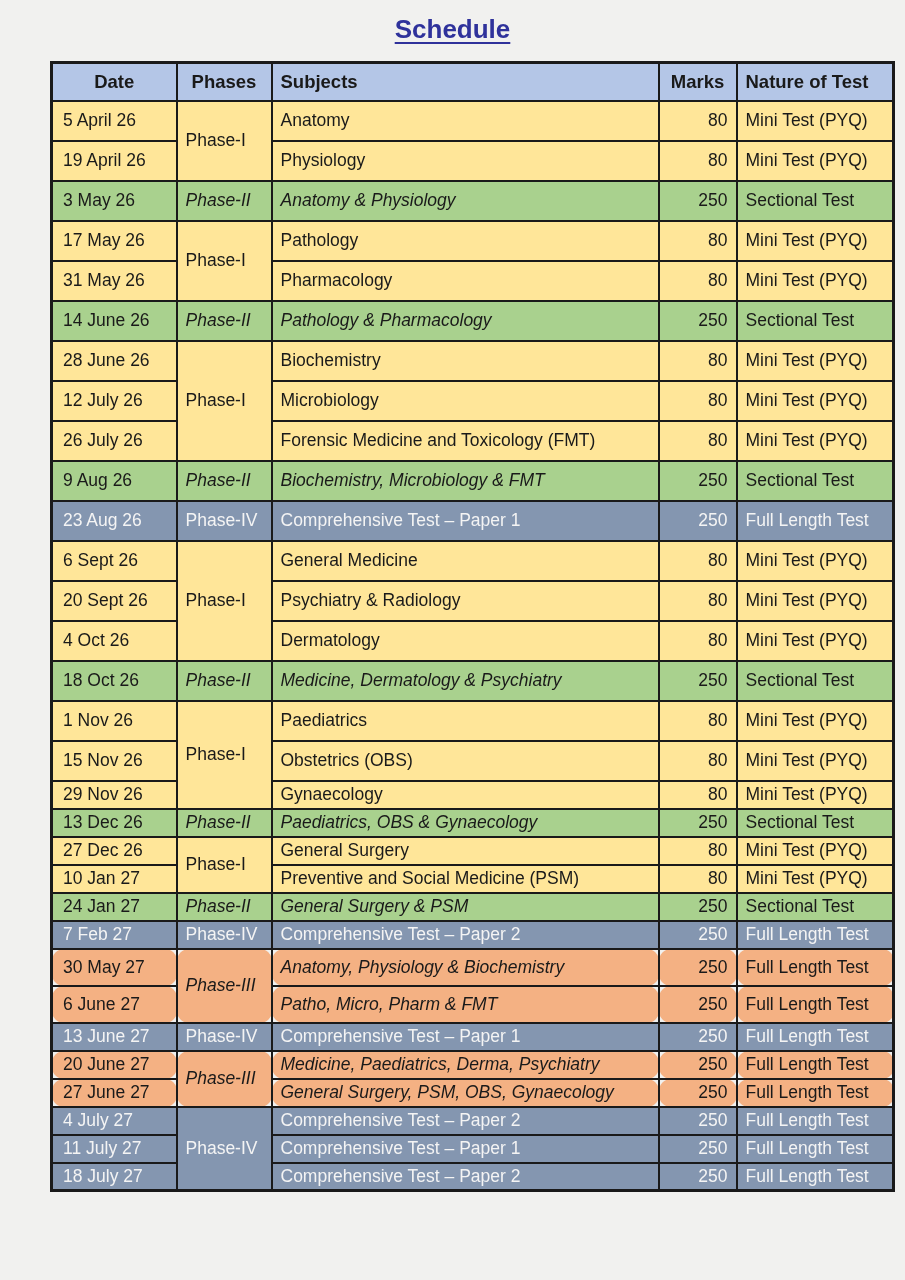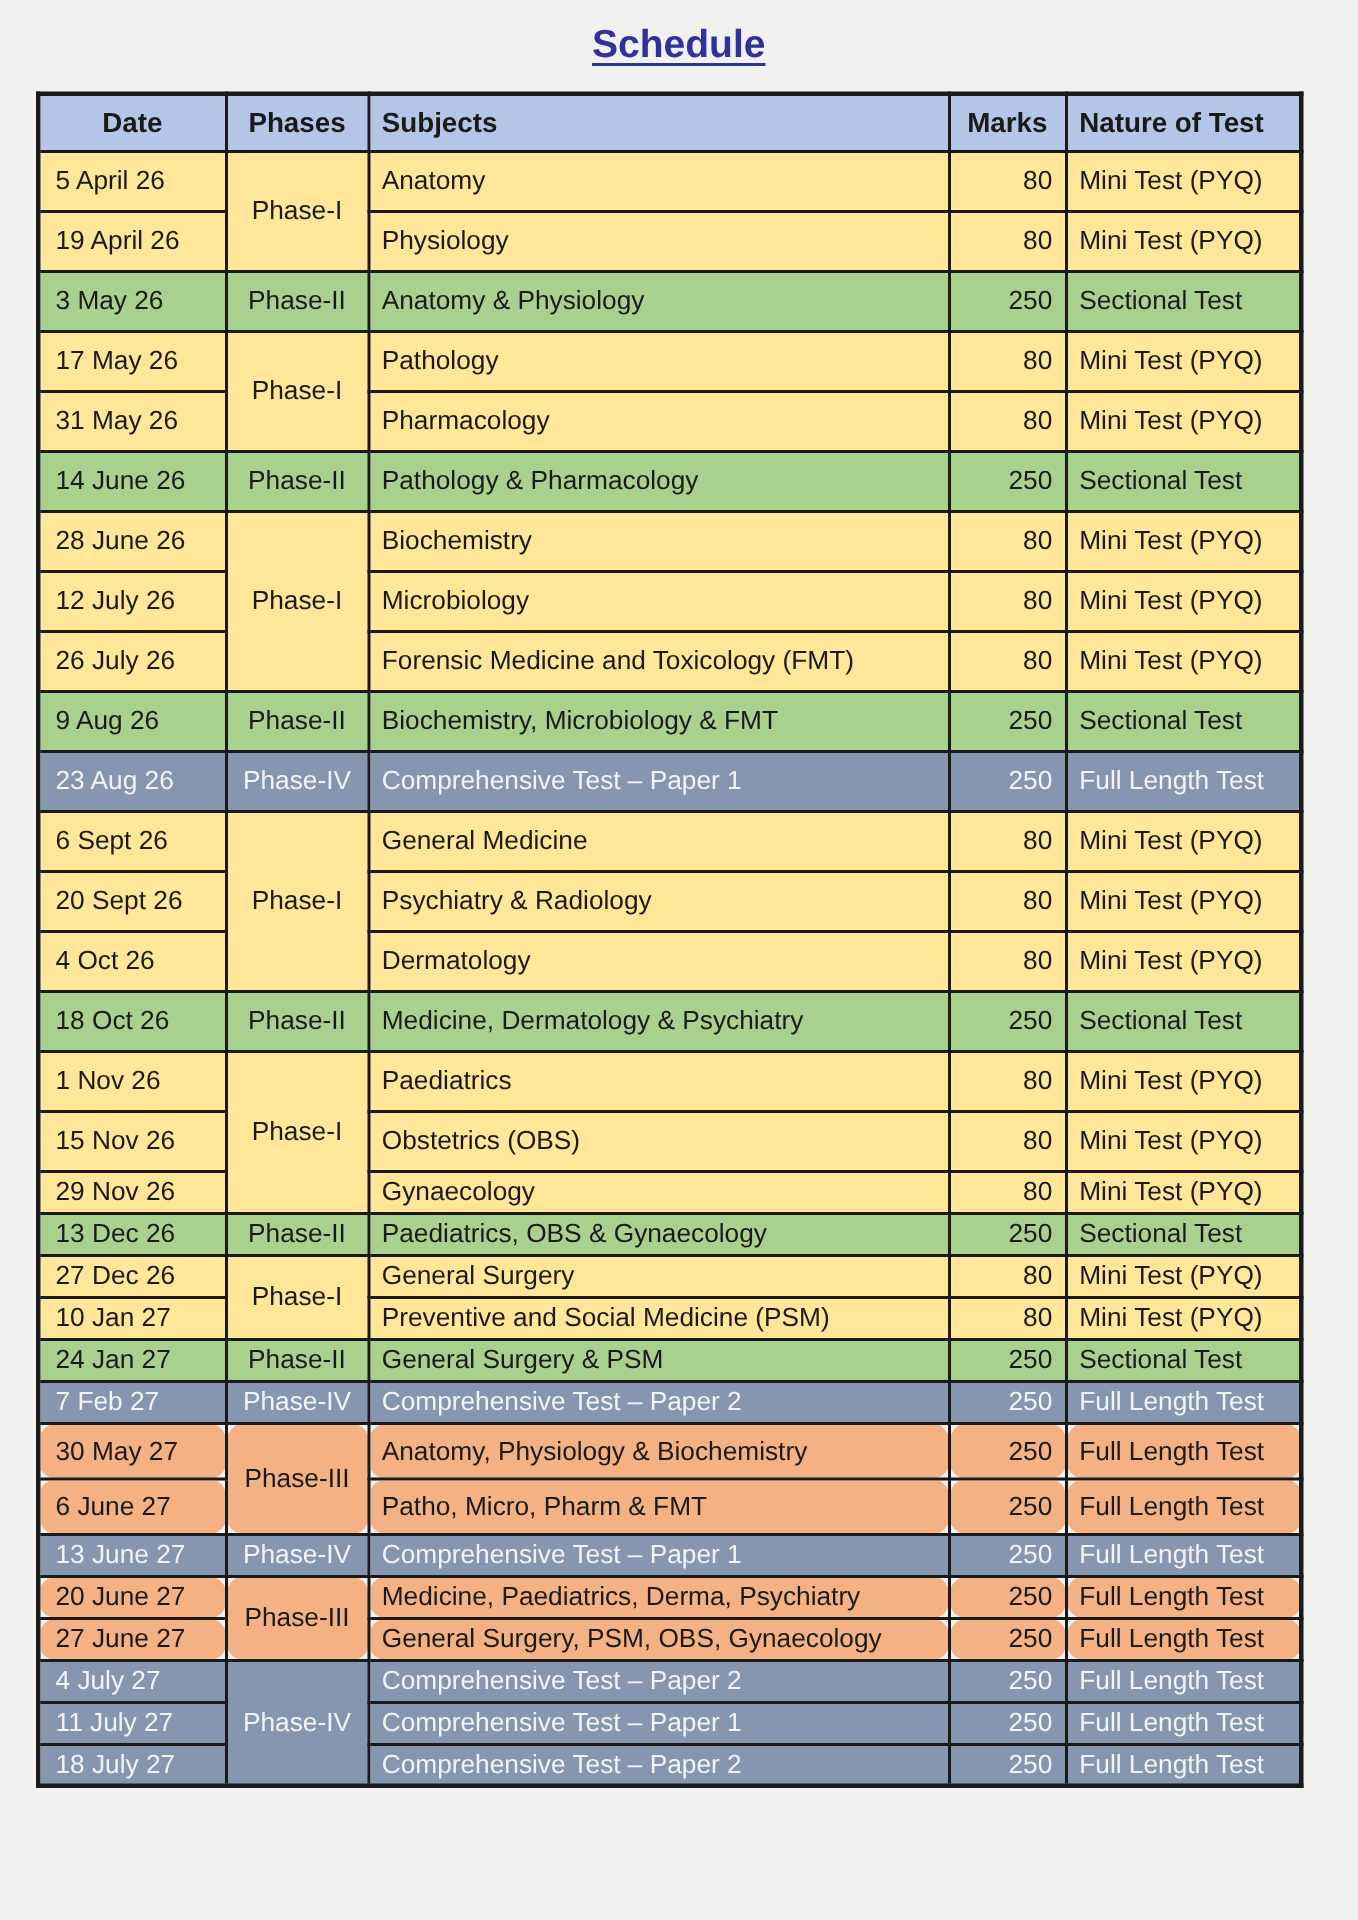--- a/index.html
+++ b/index.html
@@ -30,21 +30,21 @@
     font-weight:bold;
     color:var(--title);
     text-decoration:underline;
     text-underline-offset:4px;
     text-decoration-thickness:2px;
   }
   table{
     border-collapse:collapse;
     table-layout:fixed;
     width:842px;
-    margin-left:24px;
+    margin-left:50px;
     border:3px solid var(--border);
   }
   th,td{
     border:2px solid var(--border);
     font-size:17.5px;
     padding:0 8px;
     overflow:hidden;
     white-space:nowrap;
     vertical-align:middle;
   }
@@ -53,27 +53,27 @@
     font-weight:bold;
     font-size:18.5px;
     height:38px;
     text-align:left;
   }
   thead th.center{text-align:center;}
   tbody tr{height:40px;padding-left:25px;}
   tbody tr:nth-child(n+18){height:28px;}
   tbody tr:nth-child(24),tbody tr:nth-child(25){height:37px;}
   td.date{padding-left:10px;}
-  td.phase{text-align:center;}
+  td.phase{}
   td.marks{text-align:right;}
   tr.yellow td{background:var(--yellow);}
   tr.green td{background:var(--green);}
   tr.orange td{background:var(--orange);border-radius:12px;}
   tr.blue td{background:var(--blue);color:var(--blue-text);}
-  td.italic{}
+  td.italic{font-style:italic;}
 </style>
 </head>
 <body>
 
 <div class="title">Schedule</div>
 
 <table>
   <colgroup>
     <col style="width:125px">
     <col style="width:95px">

